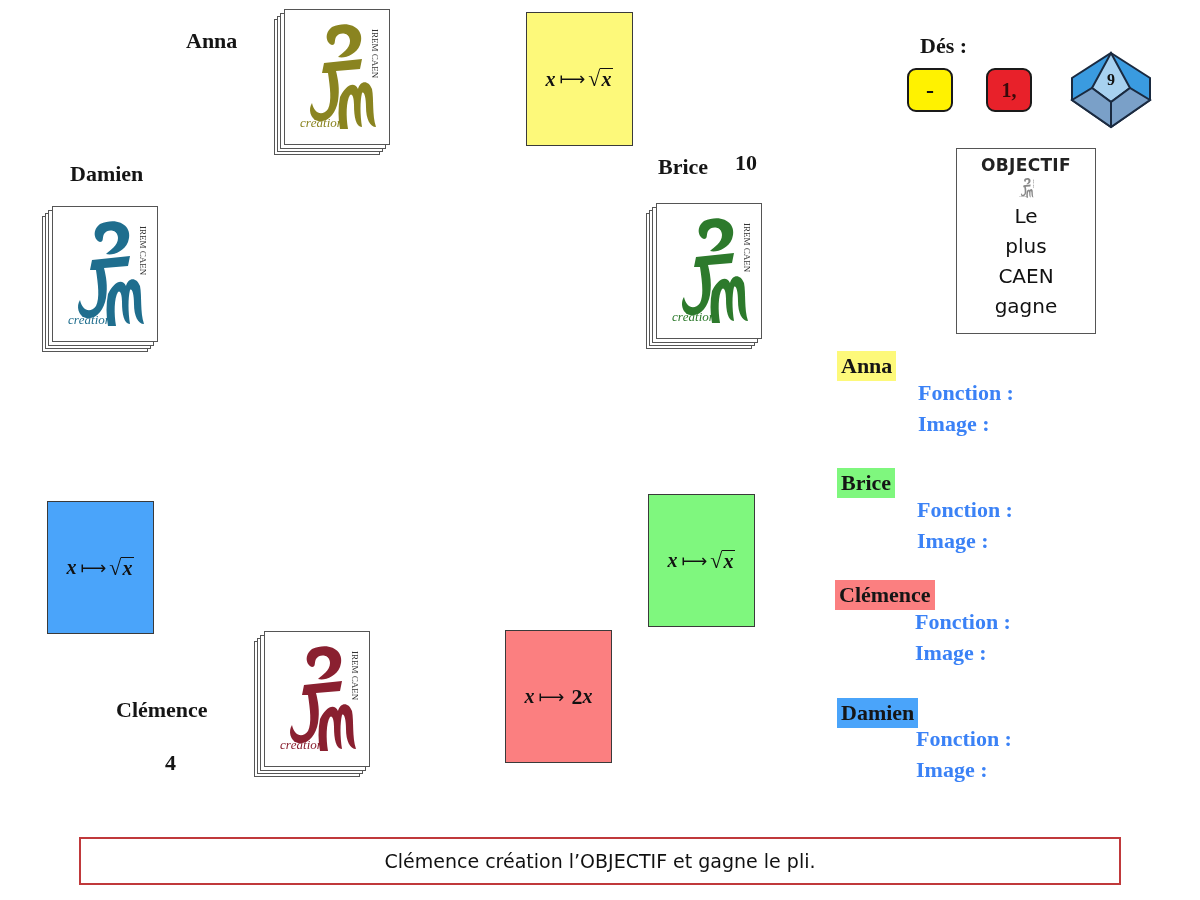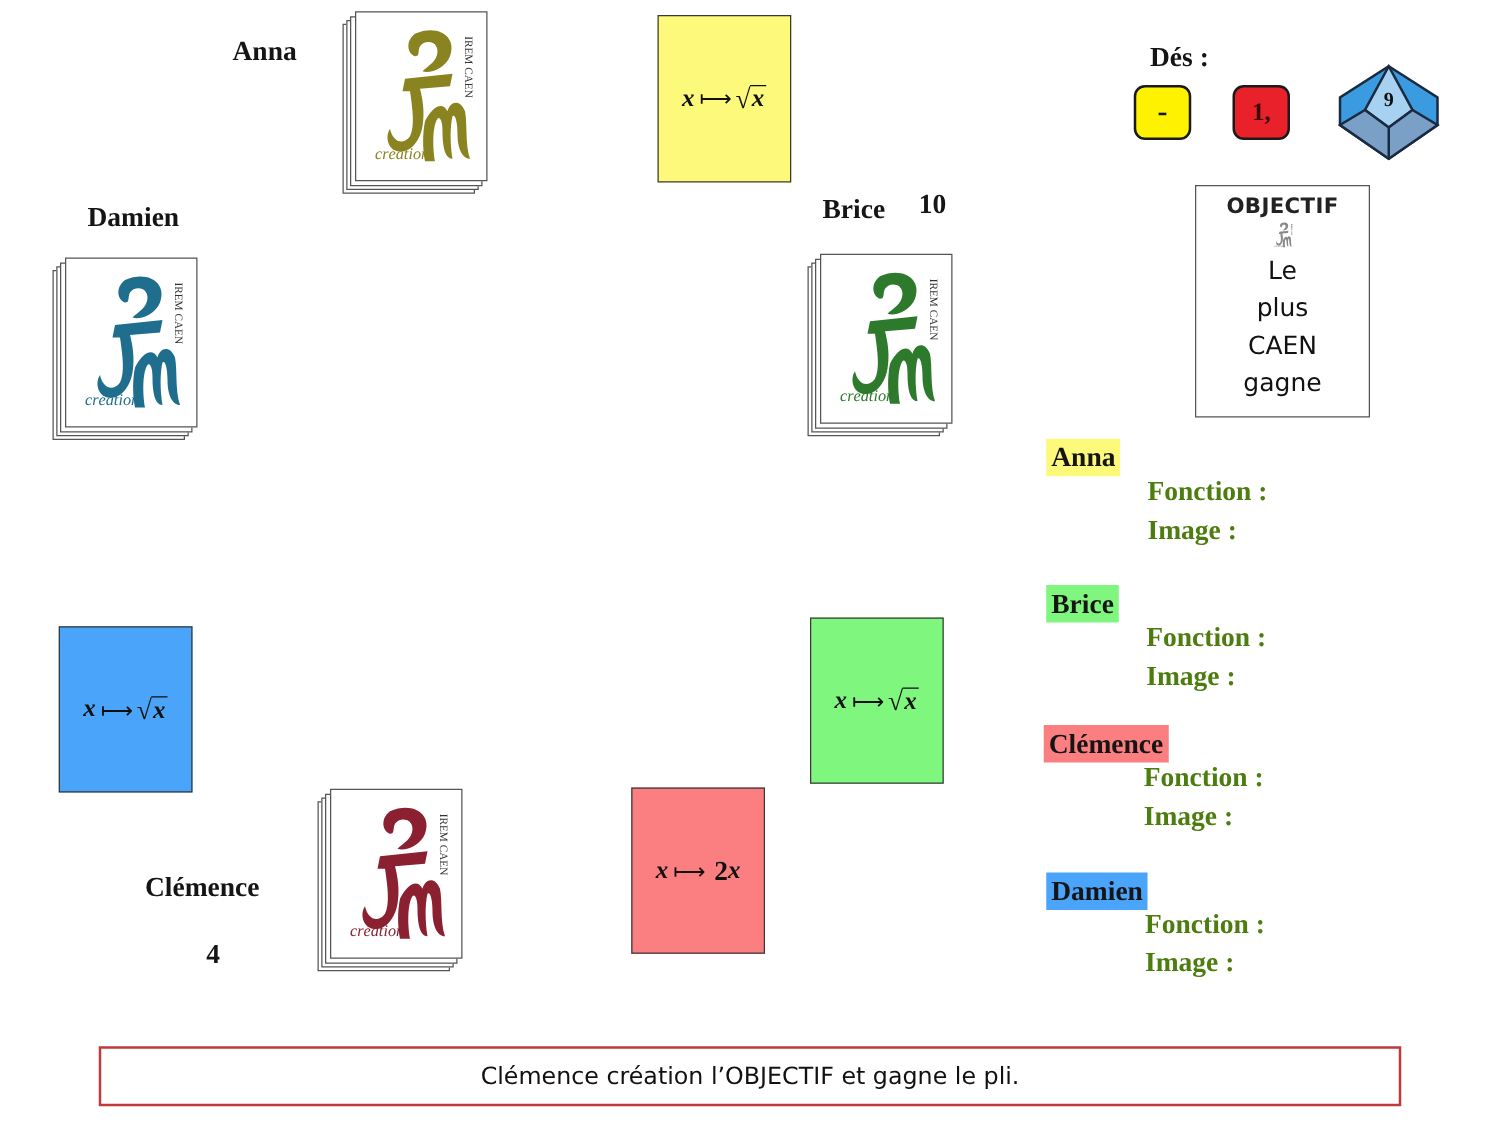--- a/index.html
+++ b/index.html
@@ -31,21 +31,21 @@
   
   .die { position: absolute; width: 46px; height: 44px; border: 2.5px solid #1a1a1a; border-radius: 9px; display: flex; align-items: center; justify-content: center; font-family: "Liberation Serif", serif; font-weight: bold; }
 
   
   .objective { position: absolute; left: 956px; top: 148px; width: 140px; height: 186px; border: 1.5px solid #555; background: #fff; text-align: center; font-family: "DejaVu Sans", sans-serif; }
   .objective .obj-title { font-size: 17px; margin-top: 6px; letter-spacing: 0.3px; color: #222; font-weight: bold; }
   .objective .obj-text { font-size: 20px; line-height: 30px; color: #111; }
 
   
   .panel-name { position: absolute; font-family: "Liberation Serif", serif; font-weight: bold; font-size: 22px; padding: 0 4px; line-height: 30px; color: #151515; }
-  .panel-label { position: absolute; font-family: "Liberation Serif", serif; font-weight: bold; font-size: 22px; color: #4d7c0f; white-space: nowrap; }
+  .panel-label { position: absolute; font-family: "Liberation Serif", serif; font-weight: bold; font-size: 22px; color: #3b82f6; white-space: nowrap; }
 
   
   .message { position: absolute; left: 79px; top: 837px; width: 1042px; height: 48px; border: 2px solid #c0393b; background: #fff; display: flex; align-items: center; justify-content: center; font-family: "DejaVu Sans", sans-serif; font-size: 19px; color: #111; }
 </style>
 </head>
 <body>
 
 <svg width="0" height="0" style="position:absolute">
   <defs>
     <symbol id="irem-logo" viewBox="0 0 106 136">

